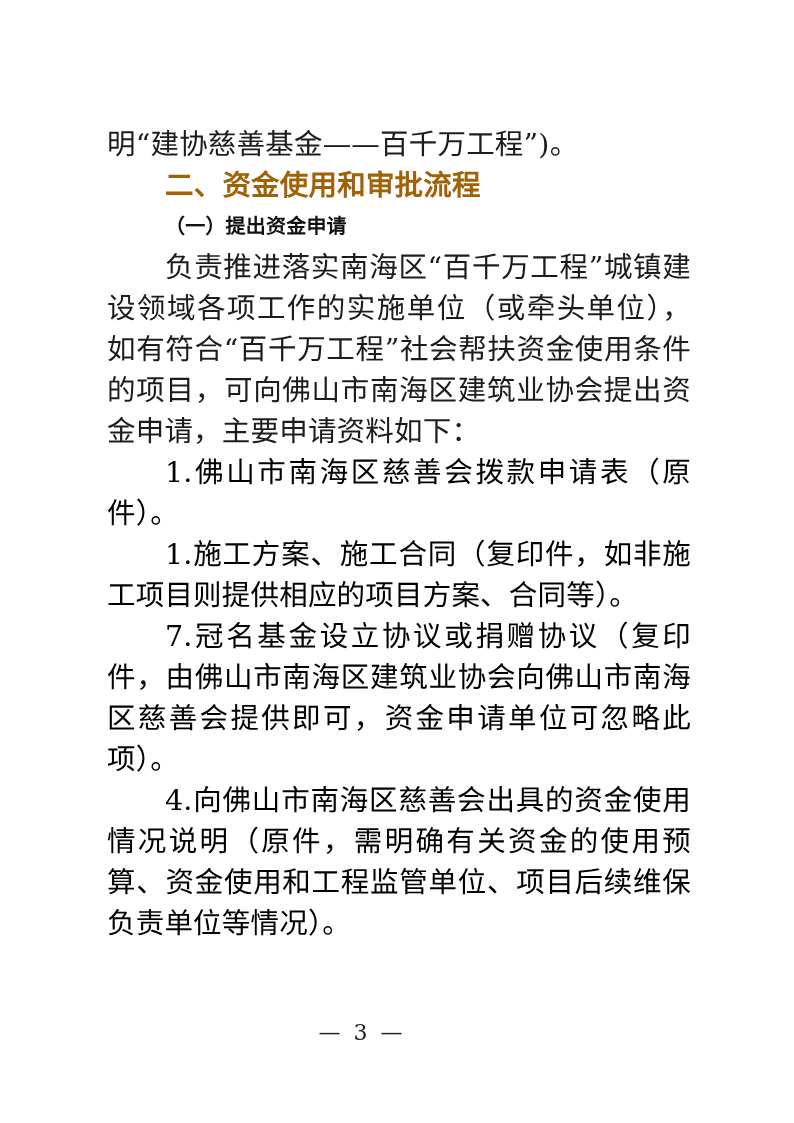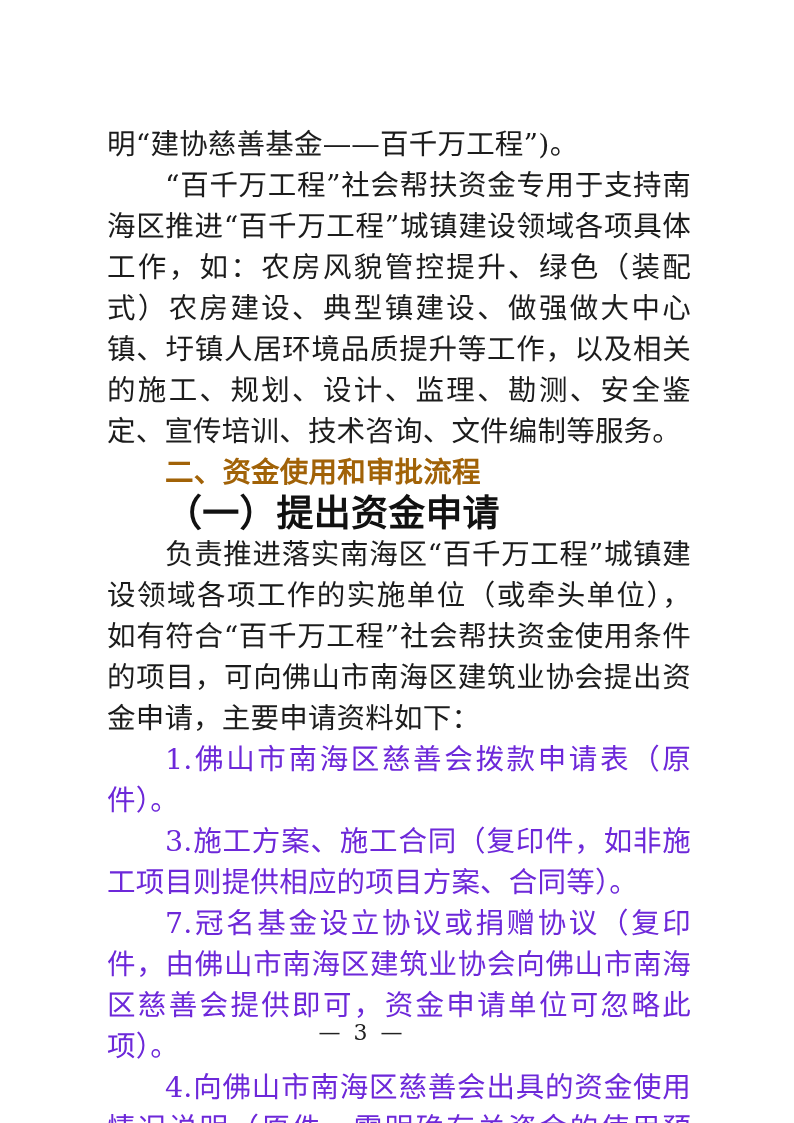--- a/index.html
+++ b/index.html
@@ -60,38 +60,38 @@
     font-family: "DejaVu Sans", "Liberation Sans", sans-serif;
     font-weight: 700;
     color: #a16207;
     text-indent: 58px;
     letter-spacing: 0.2px;
   }
 
   
   .heading-kai {
     margin: 0;
-    font-size: 37px;
+    font-size: 20px;
     line-height: 41px;
     font-family: "DejaVu Serif", "Liberation Serif", serif;
     font-weight: 700;
     color: #111111;
     text-indent: 58px;
     letter-spacing: 0.2px;
   }
 
   .list-item {
     margin: 0;
     font-size: 28.5px;
     line-height: 41px;
     letter-spacing: 0.2px;
     text-align: justify;
     text-justify: inter-character;
     font-family: "DejaVu Serif", "Liberation Serif", serif;
-    color: #6d28d9;
+    color: #000000;
     text-indent: 58px;
   }
 
   .page-number {
     position: absolute;
     left: 0;
     top: 1018px;
     width: 794px;
     text-align: center;
     padding-right: 70px;
@@ -105,31 +105,30 @@
 </style>
 </head>
 <body>
 
 <div class="page">
 
   <div class="text-column">
 
     <p class="para">明“建协慈善基金——百千万工程”)。</p>
 
-    <p class="para indent2">“百千万工程”社会帮扶资金专用于支持南海区推进“百千万工程”城镇建设领域各项具体工作，如：农房风貌管控提升、绿色（装配式）农房建设、典型镇建设、做强做大中心镇、圩镇人居环境品质提升等工作，以及相关的施工、规划、设计、监理、勘测、安全鉴定、宣传培训、技术咨询、文件编制等服务。</p>
 
     <h2 class="heading-hei">二、资金使用和审批流程</h2>
 
     <h3 class="heading-kai">（一）提出资金申请</h3>
 
     <p class="para indent2">负责推进落实南海区“百千万工程”城镇建设领域各项工作的实施单位（或牵头单位），如有符合“百千万工程”社会帮扶资金使用条件的项目，可向佛山市南海区建筑业协会提出资金申请，主要申请资料如下：</p>
 
     <p class="list-item">1.佛山市南海区慈善会拨款申请表（原件）。</p>
 
-    <p class="list-item">3.施工方案、施工合同（复印件，如非施工项目则提供相应的项目方案、合同等）。</p>
+    <p class="list-item">1.施工方案、施工合同（复印件，如非施工项目则提供相应的项目方案、合同等）。</p>
 
     <p class="list-item">7.冠名基金设立协议或捐赠协议（复印件，由佛山市南海区建筑业协会向佛山市南海区慈善会提供即可，资金申请单位可忽略此项）。</p>
 
     <p class="list-item">4.向佛山市南海区慈善会出具的资金使用情况说明（原件，需明确有关资金的使用预算、资金使用和工程监管单位、项目后续维保负责单位等情况）。</p>
 
   </div>
 
   <div class="page-number">— 3 —</div>
 
 </div>

